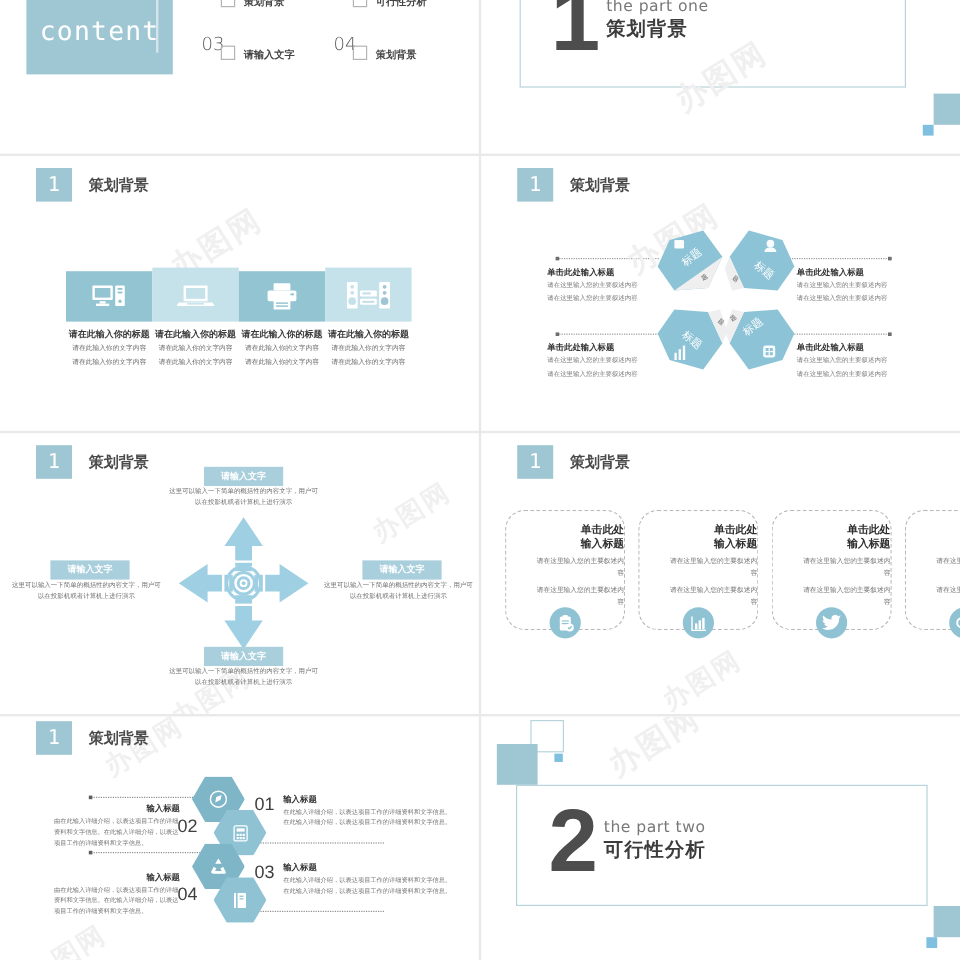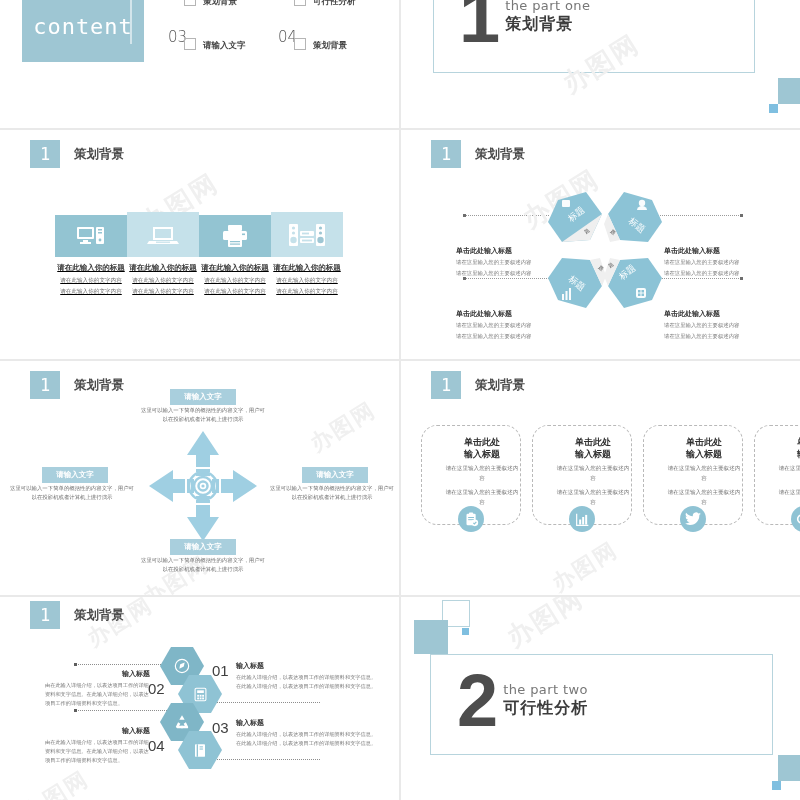--- a/index.html
+++ b/index.html
@@ -65,49 +65,49 @@
   .div-inner { position:absolute; display:flex; align-items:center; z-index:5;}
   .div-bignum {
     font-size:74px; line-height:.78; color:#4d4d4d; font-weight:700;
     font-family:"Liberation Sans",sans-serif;
   }
   .div-txt { margin-left:5px; }
   .div-en { font-size:13px; color:#777; font-weight:400; letter-spacing:.4px; }
   .div-cn { font-size:16px; color:#3c3c3c; font-weight:700; margin-top:1px; letter-spacing:1px;}
 
   
-  .rib-wrap { position:absolute; left:55px; top:82px; display:flex; z-index:4;text-decoration:underline;}
+  .rib-wrap { position:absolute; left:55px; top:93px; display:flex; z-index:4;}
   .rib-col { width:72px; }
   .rib-panel { height:42px; position:relative; display:flex; align-items:center; justify-content:center; }
   .rib-panel.a { background:#93c4d2; }
   .rib-panel.b { background:#c5e1ea; }
   .rib-cap { text-align:center; margin-top:6px; }
   .rib-cap .t { font-size:7.5px; color:#3b3b3b; font-weight:700; }
   .rib-cap .d { font-size:5.6px; color:#6c6c6c; line-height:1.5; margin-top:3px;}
   .ico { fill:#fff; display:block; }
-  .pw-side { position:absolute; top:62px; width:112px;margin-top:24px; }
+  .pw-side { position:absolute; top:62px; width:112px; }
   .pw-side.l { left:-108px; text-align:left;}
   .pw-side.r { right:-112px; text-align:left;}
   .pw-side .t { font-size:7px; font-weight:700; color:#333; }
   .pw-side .d { font-size:5.4px; color:#7a7a7a; line-height:1.7; margin-top:2px;}
   .pw-lead { position:absolute; height:1px; border-top:1px dotted #9a9a9a; }
   .pw-dot { position:absolute; width:3px; height:3px; background:#6e6e6e; }
 
   
   .ar-lbl {
     position:absolute; background:#a9cfdd; color:#fff; font-size:7.5px;
     font-weight:700; padding:3px 0; text-align:center; width:66px; z-index:4;
   }
   .ar-txt { position:absolute; font-size:5.4px; color:#6e6e6e; line-height:1.65; text-align:center; z-index:4;}
 
   
   .dc-wrap { position:absolute; left:20px; top:64px; display:flex; gap:11px; z-index:4;}
   .dc {
     width:100px; height:100px; border:1px dashed #b9b9b9; border-radius:16px;
-    position:relative; padding-top:10px; text-align:center;padding-left:22px;
+    position:relative; padding-top:10px; text-align:right;padding-left:22px;
   }
   .dc .t { font-size:9px; font-weight:700; color:#2f2f2f; line-height:1.35; }
   .dc .d { font-size:5.6px; color:#777; line-height:1.75; margin-top:4px; }
   .dc .circ {
     position:absolute; left:50%; bottom:-8px; transform:translateX(-50%);
     width:26px; height:26px; border-radius:50%; background:#8fc3d4;
     display:flex; align-items:center; justify-content:center;
   }
 
   

